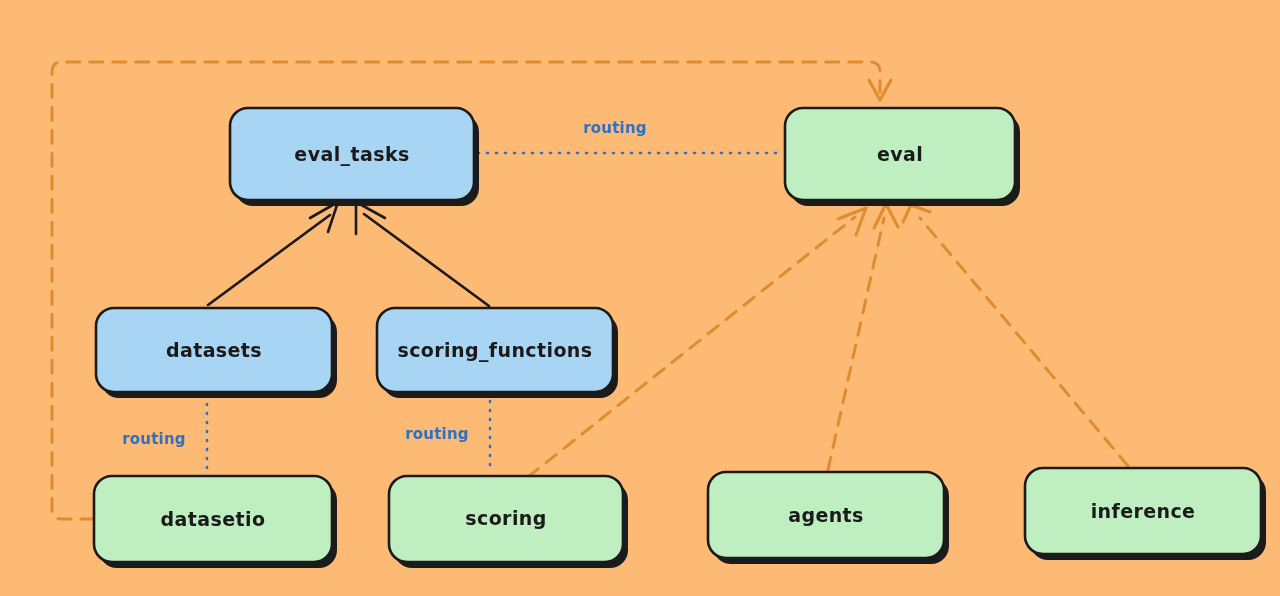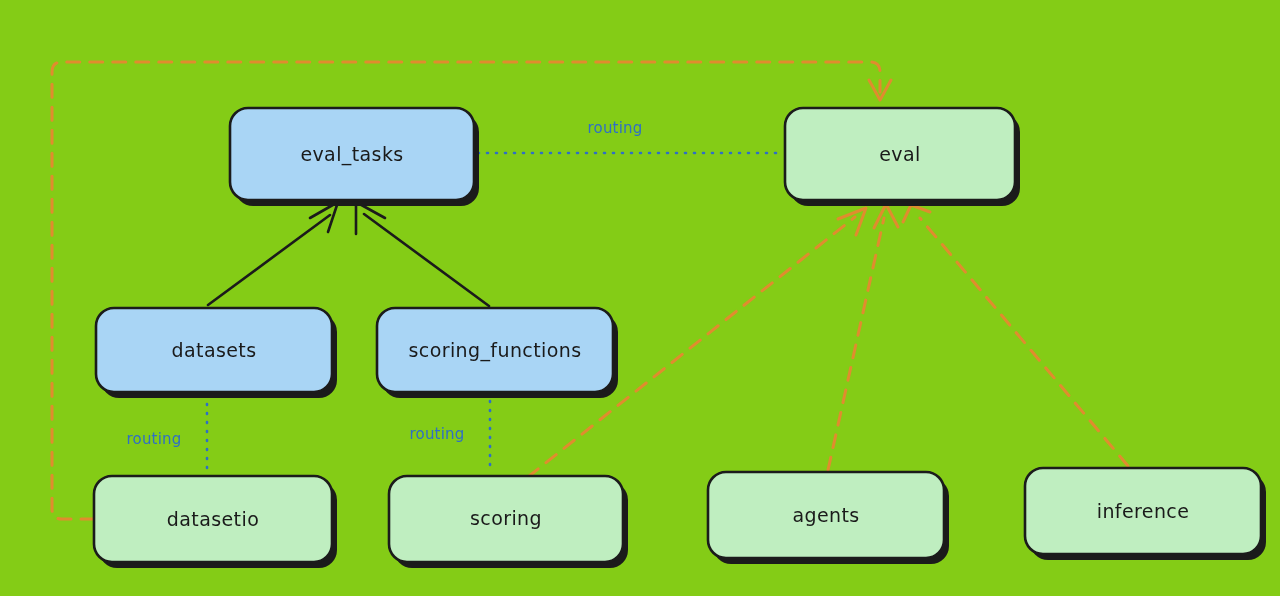--- a/index.html
+++ b/index.html
@@ -11,21 +11,22 @@
   body {
     width: 1280px;
     height: 596px;
     font-family: "DejaVu Sans", sans-serif;
     overflow: hidden;
   }
   #diagram-root {
     position: relative;
     width: 1280px;
     height: 596px;
-    background: #84cc16;
+    background: #fdba74;
+    font-weight: bold;
   }
   #diagram-svg {
     position: absolute;
     top: 0;
     left: 0;
     width: 1280px;
     height: 596px;
   }
   .node-label {
     font-family: "DejaVu Sans", sans-serif;

